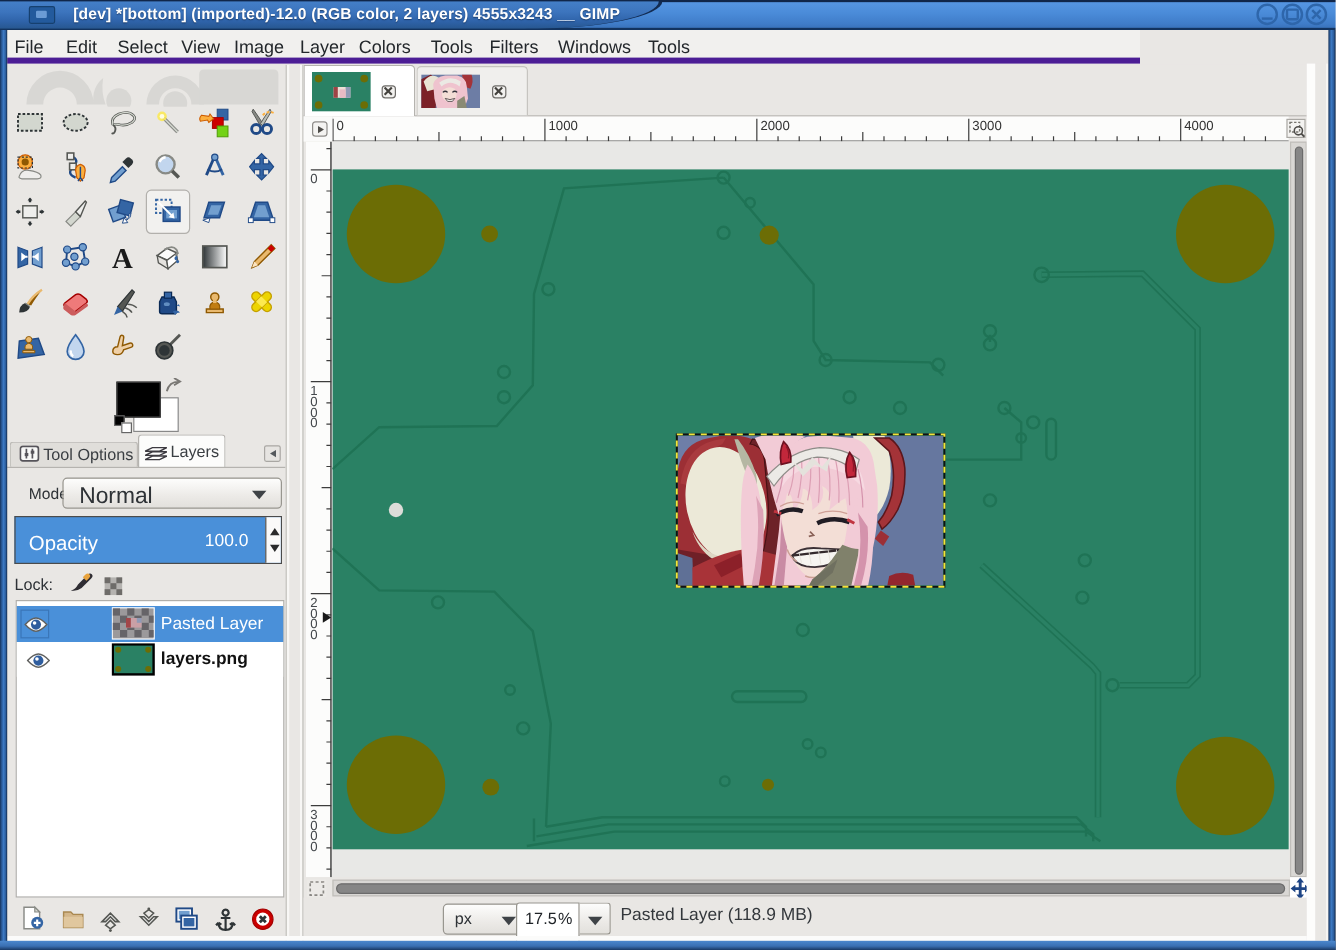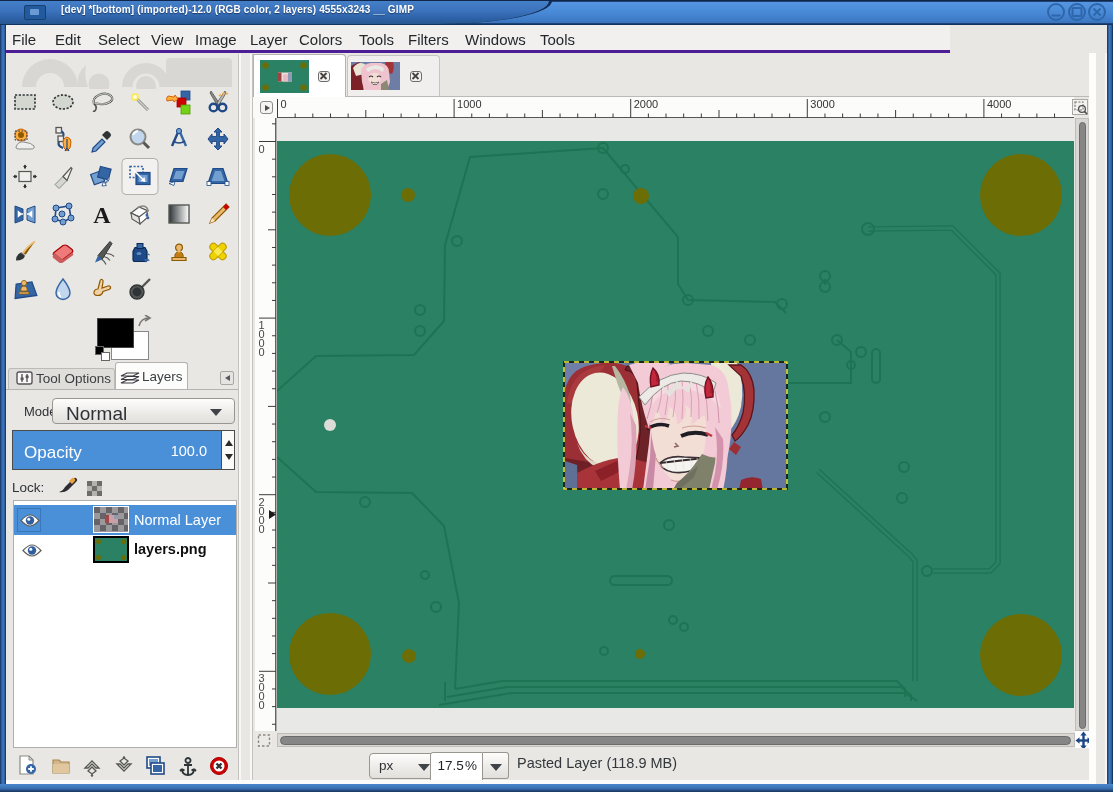--- a/index.html
+++ b/index.html
@@ -9,22 +9,22 @@
 #bleft { left:0; top:25px; width:6px; height:767px; background:linear-gradient(90deg,#16335c 0%,#2b5c9b 25%,#3d7ac4 50%,#2b5c9b 80%,#0d2342 100%); }
 #bright { left:1107px; top:25px; width:6px; height:767px; background:linear-gradient(90deg,#16335c 0%,#3d7ac4 40%,#2b5c9b 75%,#0d2342 100%); }
 #bbottom { left:0; top:784px; width:1113px; height:8px; background:linear-gradient(#4b87cd 0%,#3a6fb2 55%,#16335c 100%); }
 #rspacer { left:1089px; top:53px; width:18px; height:731px; background:#e9e7e4; border-left:7px solid #fdfdfc; border-right:2px solid #f6f5f3;}
 #titlebar { left:0; top:0; width:1113px; height:25px;
   background:linear-gradient(#10264a 0%, #10264a 5%, #5595e2 9%, #4a8bd8 45%, #3f7cc8 80%, #3a74bd 91%, #12335f 95%, #12335f 100%); }
 #titletab { left:0; top:1px; width:552px; height:23px; border-bottom-right-radius:999px 200px; border-right:3px solid #122b52;
   background:linear-gradient(#447fc8 0%, #3c74bd 40%, #2e62a8 75%, #27578f 100%); }
 #titleicon { left:24px; top:5px; width:22px; height:15px; background:#235a9d; border:1px solid #16406f; border-radius:2px; }
 #titleicon::after { content:""; position:absolute; left:5px; top:3px; width:9px; height:6px; background:#6b9bd5; border-radius:1px;}
-#titletext { left:61px; top:4px; font-size:10px; font-weight:bold; color:#fff; letter-spacing:0.15px; text-shadow:0 1px 1px rgba(10,30,60,0.6); }
-#menubar { left:6px; top:25px; width:944px; height:28px; background:#f1f0ee; border-bottom:3px solid #4c1d95; }
+#titletext { left:61px; top:4px; font-size:13px; font-weight:bold; color:#fff; letter-spacing:0.15px; text-shadow:0 1px 1px rgba(10,30,60,0.6); }
+#menubar { left:6px; top:25px; width:944px; height:28px; background:#f1f0ee; border-bottom:5px solid #4c1d95; }
 .mi { position:absolute; top:6px; font-size:15px; color:#23272b; }
 #leftpanel { left:6px; top:54px; width:232px; height:730px; background:#e9e7e4; }
 #lpsep { left:238px; top:54px; width:15px; height:730px; background:#e9e7e4; border-left:1px solid #c4c2be; border-right:1px solid #c4c2be; box-shadow:inset 2px 0 0 #f8f7f5, inset -2px 0 0 #f8f7f5; }
 .dtab { position:absolute; font-size:13.5px; color:#3a3e42; }
 #tabTO { left:2px; top:314px; width:107px; height:21px; background:#e0deda; border:1px solid #bdbbb7; border-bottom:none; border-radius:3px 3px 0 0; }
 #tabLY { left:109px; top:308px; width:73px; height:28px; background:#fcfcfb; border:1px solid #b5b3af; border-bottom:none; border-radius:3px 3px 0 0; }
 #tabsline { left:0px; top:335px; width:232px; height:1px; background:#b5b3af; }
 #arrbtn { left:214px; top:317px; width:14px; height:14px; border:1px solid #a9a7a3; border-radius:2px; background:#e6e4e1; }
 #arrbtn::after{ content:""; position:absolute; left:4px; top:3px; border-right:5px solid #55595d; border-top:3.5px solid transparent; border-bottom:3.5px solid transparent; }
 #modelabel { left:6px; top:350px; font-size:13px; color:#2e3236;margin-left:12px; }
@@ -381,21 +381,21 @@
               <rect x="13" y="14" width="6" height="6"></rect>
               <rect x="25" y="14" width="6" height="6"></rect>
             <rect x="7" y="20" width="6" height="6"></rect>
               <rect x="19" y="20" width="6" height="6"></rect>
               <rect x="31" y="20" width="4" height="6"></rect>
           </g>
           <rect x="12" y="10" width="13" height="8" fill="#c9a0a6"></rect>
           <rect x="12" y="10" width="4" height="8" fill="#a24648"></rect>
           <rect x="21" y="10" width="4" height="4" fill="#8f9ab5"></rect>
         </svg>
-        <span class="name">Normal Layer</span>
+        <span class="name">Pasted Layer</span>
       </div>
       <div class="abs" id="lrow2">
         <svg width="20" height="13" style="position:absolute;left:8px;top:9px">
           <path d="M1 6.5 Q6 1 10 1 Q14 1 19 6.5 Q14 12 10 12 Q6 12 1 6.5 z" fill="#fdfdfd" stroke="#60615f" stroke-width="1.2"></path>
           <circle cx="10" cy="6.5" r="4.2" fill="#2f5d9e"></circle>
           <circle cx="8.8" cy="5.2" r="1.5" fill="#fff"></circle>
         </svg>
         <svg width="37" height="29" style="position:absolute;left:79px;top:1">
           <rect x="0" y="0" width="36" height="27" fill="#000"></rect>
           <rect x="2" y="2" width="32" height="23" fill="#2a8164"></rect>

